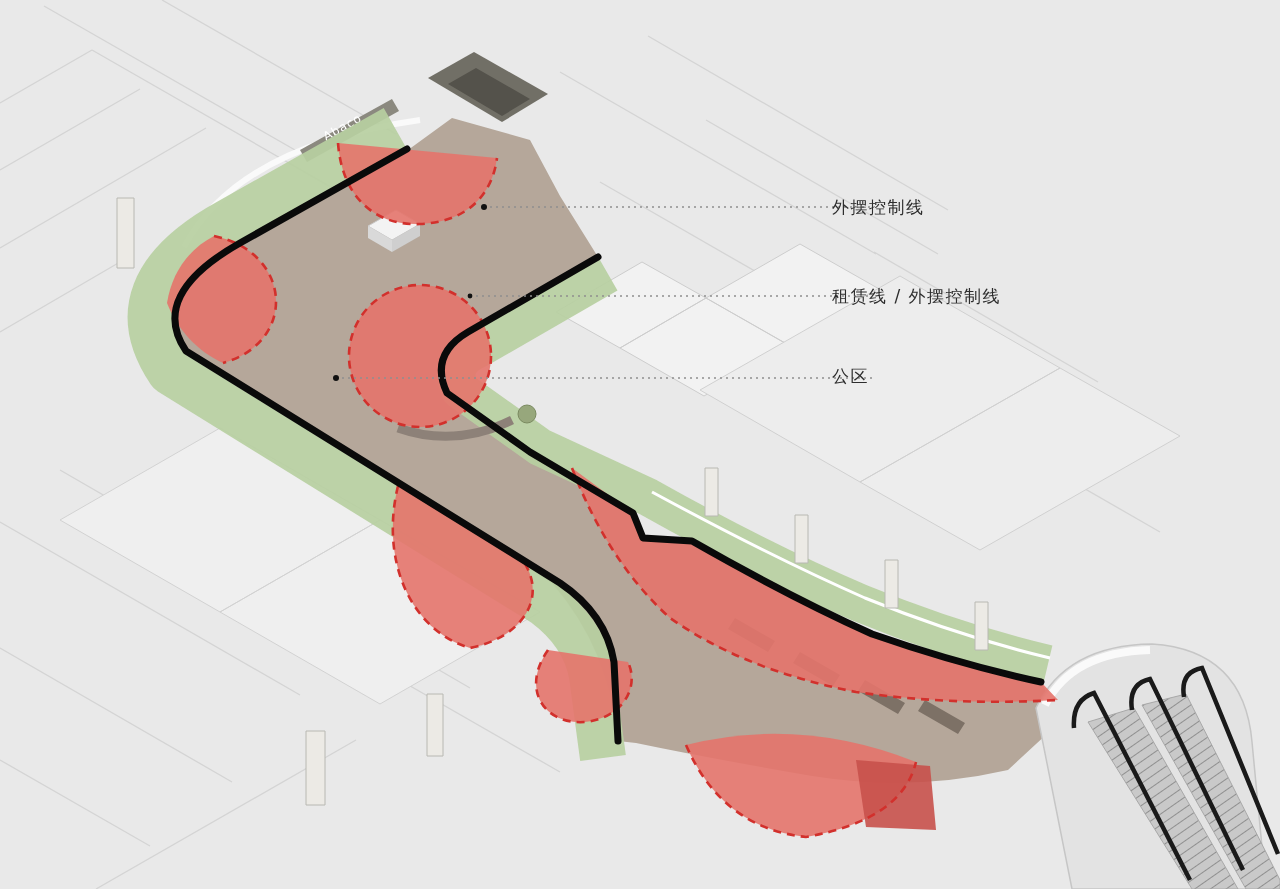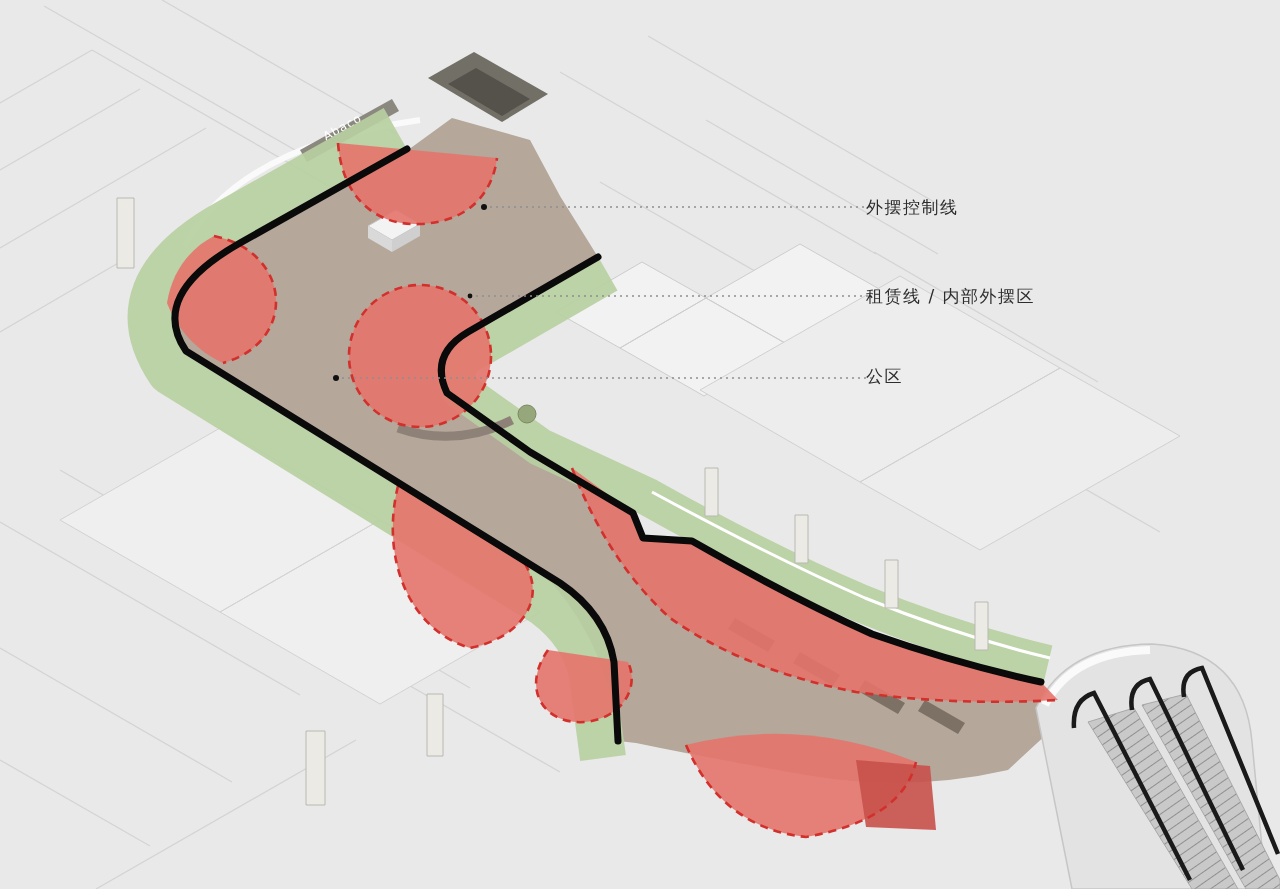--- a/index.html
+++ b/index.html
@@ -6,21 +6,21 @@
   .stage{
     position:relative;
     width:1280px;height:889px;
     background:#e9e9e9;
     overflow:hidden;
     font-family:"DejaVu Sans", sans-serif;
   }
   .stage svg{position:absolute;inset:0;}
   .anno-label{
     position:absolute;
-    left:866px;
+    left:832px;
     font-size:17px;
     color:#2d2d2d;
     letter-spacing:1.5px;
     white-space:nowrap;
     line-height:22px;
   }
 </style>
 </head>
 <body>
 
@@ -109,15 +109,15 @@
       <path d="M 484 207 L 872 207" stroke="#8F8F8F"></path>
       <path d="M 470 296 L 872 296" stroke="#8F8F8F"></path>
       <path d="M 336 378 L 872 378" stroke="#8F8F8F"></path>
     </g>
     <circle cx="484" cy="207" r="3" fill="#111111"></circle>
     <circle cx="470" cy="296" r="2.4" fill="#111111"></circle>
     <circle cx="336" cy="378" r="3" fill="#111111"></circle>
   </svg>
 
   <div class="anno-label" style="top:196px;">外摆控制线</div>
-  <div class="anno-label" style="top:285px;">租赁线 / 内部外摆区</div>
+  <div class="anno-label" style="top:285px;">租赁线 / 外摆控制线</div>
   <div class="anno-label" style="top:367px;font-family:Liberation Mono, monospace;">公区</div>
 </div>
 
 </body></html>

